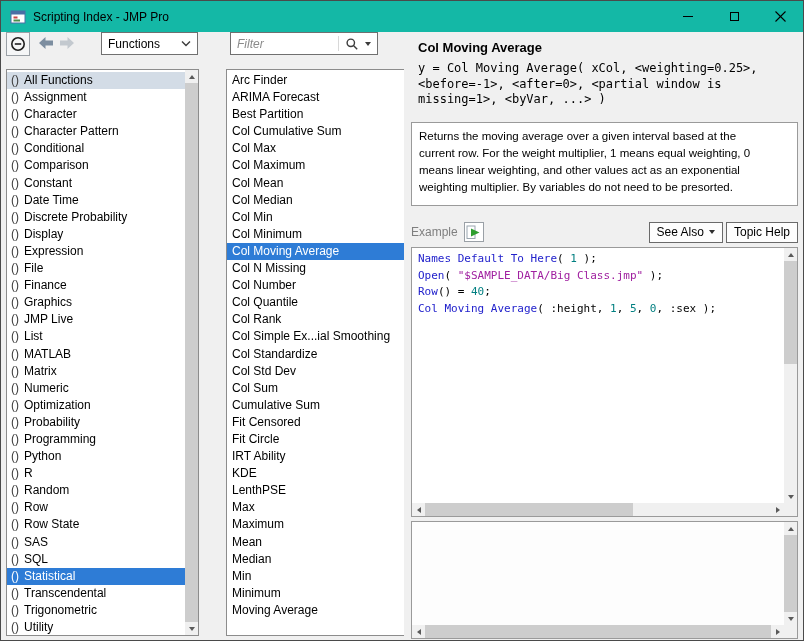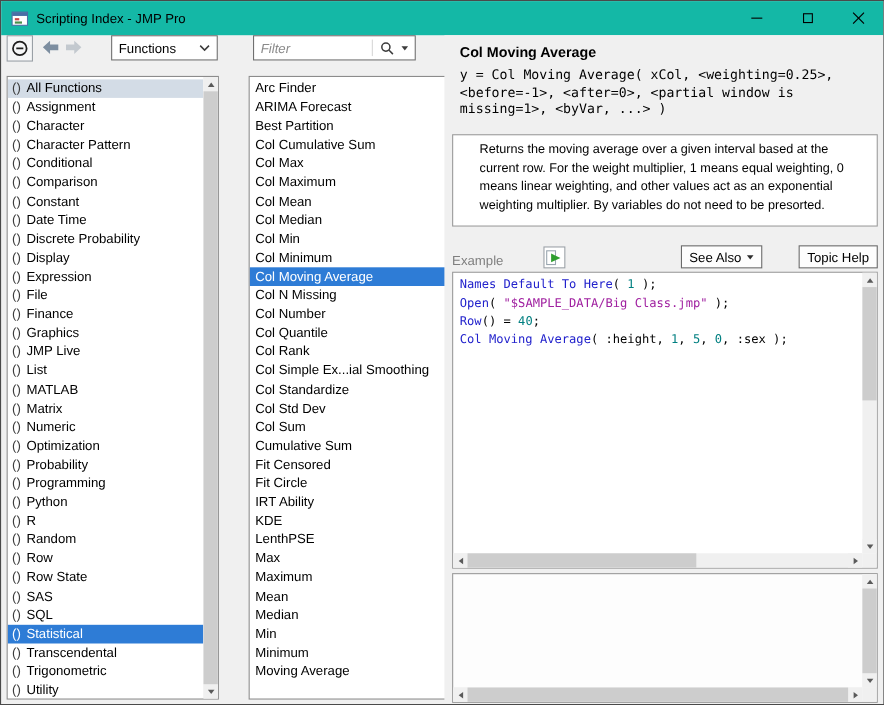--- a/index.html
+++ b/index.html
@@ -51,22 +51,22 @@
   .sb-thumb-h { position:absolute; top:0; height:13px; background:#cdcdcd; }
   .tri-up{width:0;height:0;border-left:3.5px solid transparent;border-right:3.5px solid transparent;border-bottom:4.5px solid #5a5a5a;}
   .tri-down{width:0;height:0;border-left:3.5px solid transparent;border-right:3.5px solid transparent;border-top:4.5px solid #5a5a5a;}
   .tri-left{width:0;height:0;border-top:3.5px solid transparent;border-bottom:3.5px solid transparent;border-right:4.5px solid #5a5a5a;}
   .tri-right{width:0;height:0;border-top:3.5px solid transparent;border-bottom:3.5px solid transparent;border-left:4.5px solid #5a5a5a;}
 
   
   .rightpane { position:absolute; top:31px; left:403px; width:399px; height:608px; background:#f0f0f0; }
   .detail-title { position:absolute; left:14px; top:8px; font-size:13px; font-weight:700; }
   .signature { position:absolute; left:14px; top:29px; font-family:"DejaVu Sans Mono",monospace; font-size:12px; line-height:15.5px; white-space:pre; }
-  .descbox { position:absolute; left:7px; top:90px; width:387px; height:84px; background:#fff; border:1px solid #9a9a9a; padding:5px 24px; font-size:11.5px; line-height:17px; white-space:nowrap; overflow:hidden; }
-  .example-row { position:absolute; left:7px; top:188px; width:387px; height:24px; display:flex; align-items:flex-end;gap:30px; }
+  .descbox { position:absolute; left:7px; top:90px; width:387px; height:84px; background:#fff; border:1px solid #9a9a9a; padding:5px 7px; font-size:11.5px; line-height:17px; white-space:nowrap; overflow:hidden; }
+  .example-row { position:absolute; left:7px; top:188px; width:387px; height:24px; display:flex; align-items:center; }
   .example-label { color:#7f7f7f; }
   .run-btn { margin-left:6px; width:20px; height:20px; border:1px solid #9aa0a6; background:#fff; display:flex; align-items:center; justify-content:center; }
   .flex-spacer { flex:1; }
   .btn { display:flex; align-items:center; gap:5px; height:21px; padding:0 7px; background:#fdfdfd; border:1px solid #6a6a6a; font-size:12px; margin-left:3px; cursor:default; }
   .btn .dd-tri { border-top-color:#2d2d2d; }
 
   .codebox { position:absolute; left:7px; top:215px; width:387px; height:270px; background:#fff; border:1px solid #9a9a9a; }
   .code-lines { position:absolute; top:3px; left:6px; right:15px; bottom:14px; overflow:hidden; font-family:"DejaVu Sans Mono",monospace; font-size:11px; line-height:16.5px; white-space:pre; }
   .tk-kw{color:var(--keyword,#2222cc);}
   .tk-num{color:var(--number,#007f80);}

